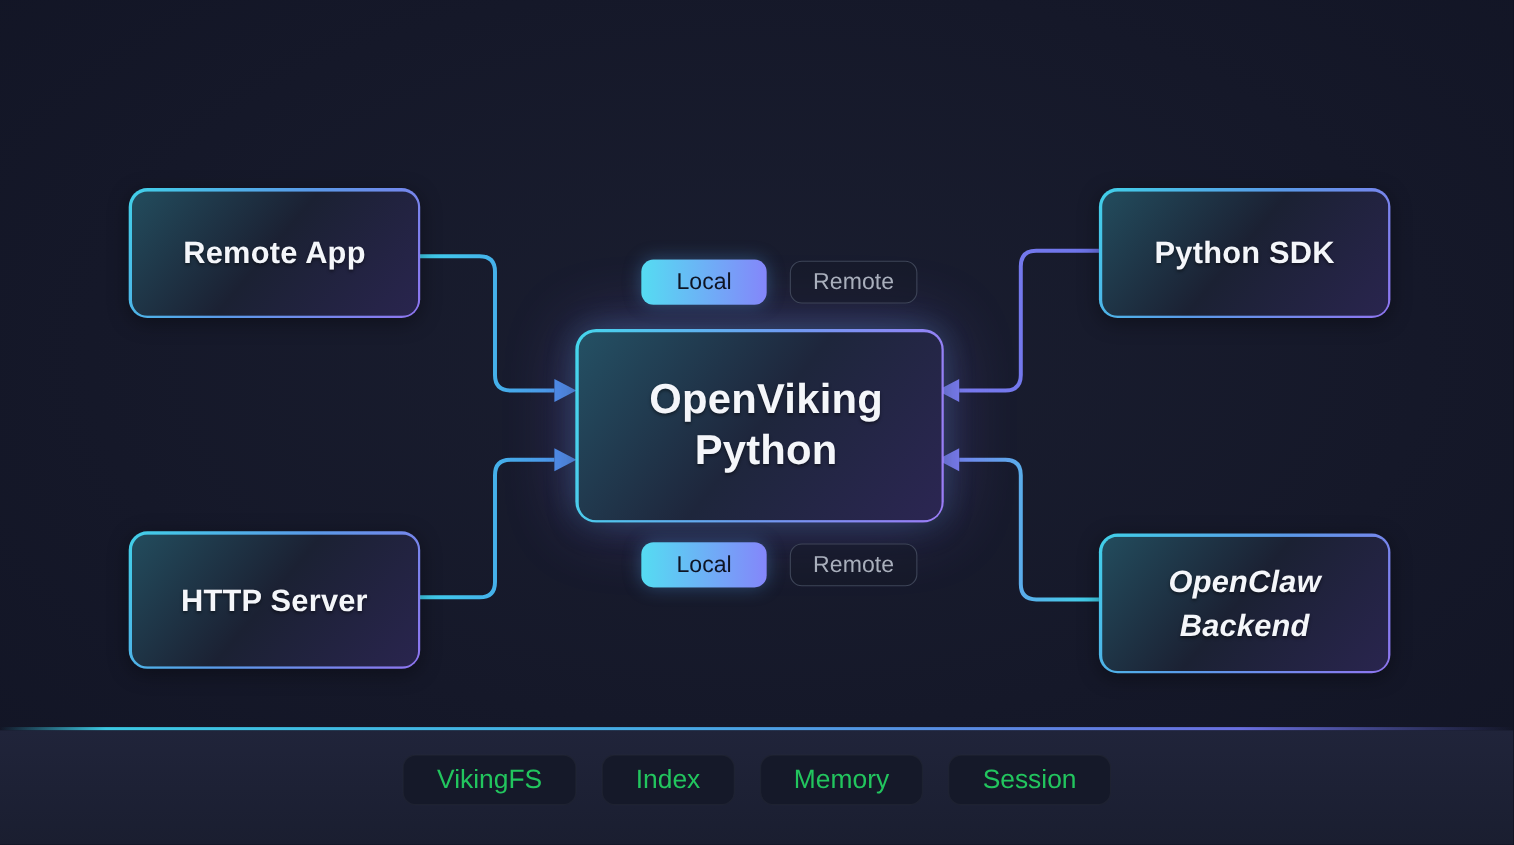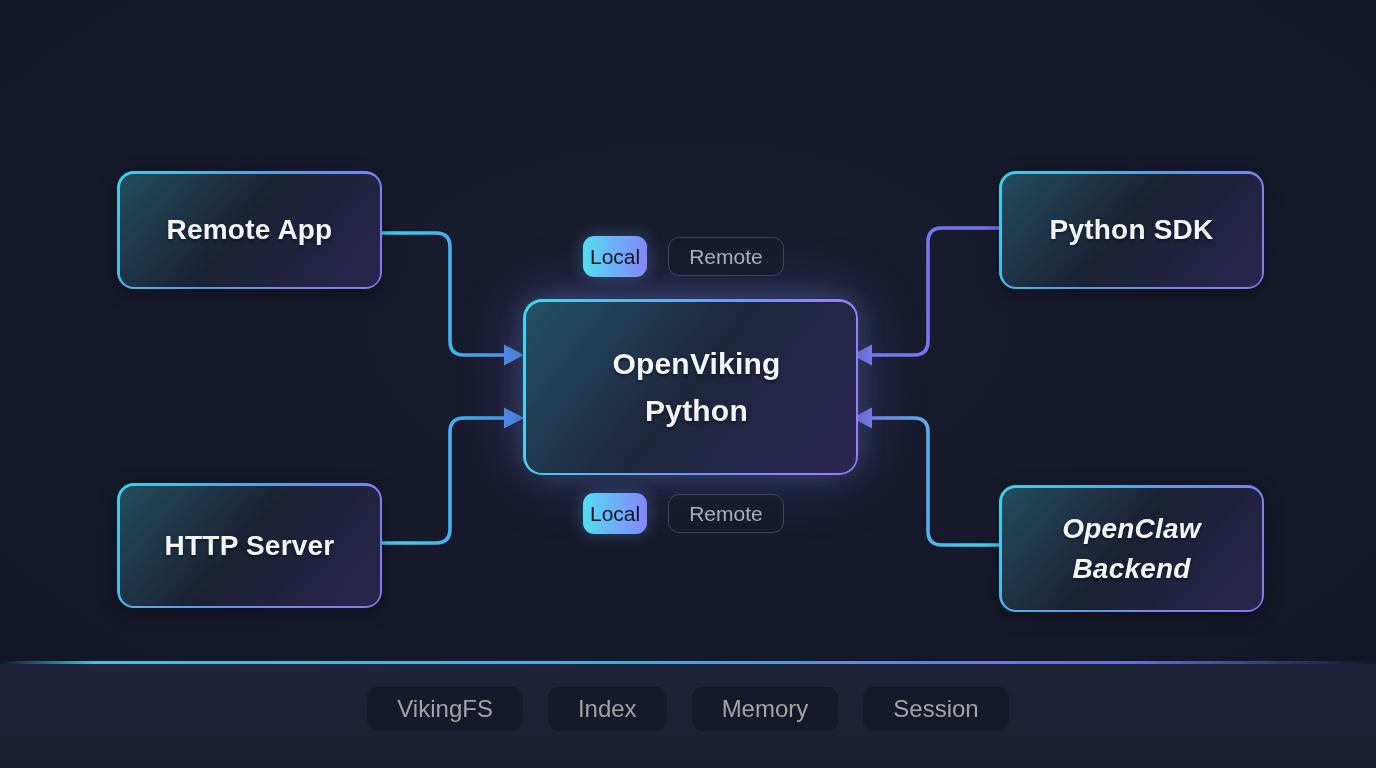--- a/index.html
+++ b/index.html
@@ -60,40 +60,40 @@
       0 0 28px rgba(96,186,240,0.28),
       0 0 64px rgba(139,104,246,0.30),
       0 6px 24px rgba(0,0,0,0.4);
   }
   .node--center .node-inner {
     border-radius: 16px;
     background:
       linear-gradient(128deg, rgba(38,92,112,0.80) 0%, rgba(30,38,60,0.96) 50%, rgba(44,38,84,0.95) 100%),
       #1d2436;
   }
-  .node--center .node-label { font-size: 30px; line-height: 47px; margin-left: 12px; }
+  .node--center .node-label { font-size: 38px; line-height: 47px; margin-left: 12px; }
   
   .toggle-row {
     position: absolute;
     display: flex;
     align-items: center;
     gap: 21px;
   }
   .toggle-row--top    { left: 583px; top: 236px; }
   .toggle-row--bottom { left: 583px; top: 493px; }
   .toggle {
     font-family: "Liberation Sans", sans-serif;
     font-size: 21px;
     border-radius: 11px;
     cursor: pointer;
     line-height: 1;
   }
   .toggle--selected {
     border: none;
-    padding: 10px 7px;
+    padding: 10px 32px;
     background: linear-gradient(90deg, #55dcf2 0%, #8486fa 100%);
     color: #0e1424;
     box-shadow: 0 0 16px rgba(90,170,240,0.35);
   }
   .toggle--unselected {
     padding: 8px 20px;
     background: rgba(22,26,40,0.55);
     border: 1.5px solid #3e4558;
     color: #a9afbc;
   }
@@ -115,21 +115,21 @@
     position: absolute;
     left: 0; top: 22px;
     width: 100%;
     display: flex;
     justify-content: center;
     gap: 23px;
   }
   .chip {
     font-family: "Liberation Sans", sans-serif;
     font-size: 24px;
-    color: #a3a3a3;
+    color: #22c55e;
     background: #151929;
     border: 1px solid rgba(255,255,255,0.04);
     border-radius: 12px;
     padding: 9px 30px;
     line-height: 1.1;
     cursor: pointer;
   }
 </style>
 </head>
 <body>

